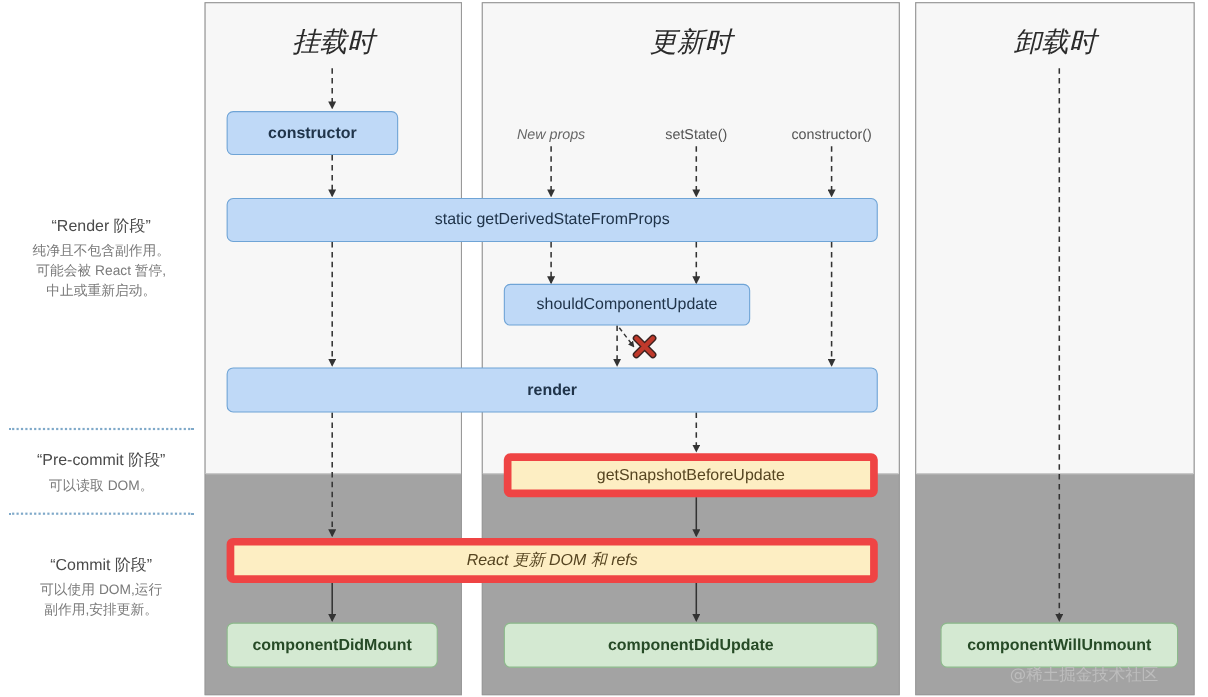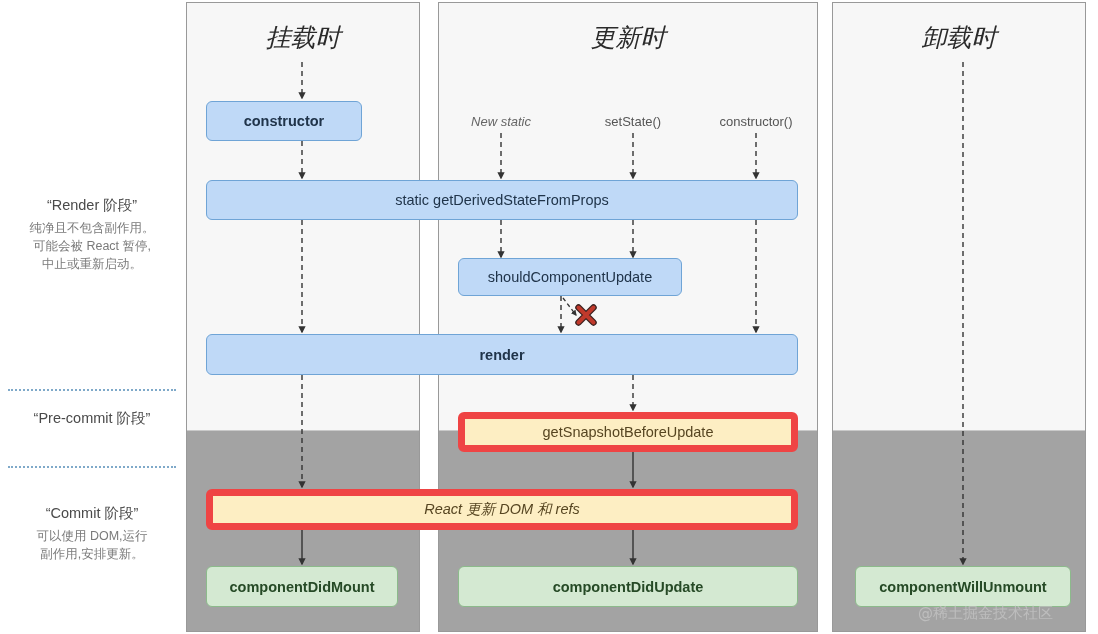--- a/index.html
+++ b/index.html
@@ -122,20 +122,23 @@
       <div>纯净且不包含副作用。</div>
       <div>可能会被 React 暂停,</div>
       <div>中止或重新启动。</div>
     </div>
   </div>
 
   <div class="dotted-rule" style="top:389px;"></div>
 
   <div class="legend" style="top:409px;">
     <div class="lg-title">“Pre-commit 阶段”</div>
+    <div class="lg-body">
+      <div>可以读取 DOM。</div>
+    </div>
   </div>
 
   <div class="dotted-rule" style="top:466px;"></div>
 
   <div class="legend" style="top:504px;">
     <div class="lg-title">“Commit 阶段”</div>
     <div class="lg-body">
       <div>可以使用 DOM,运行</div>
       <div>副作用,安排更新。</div>
     </div>
@@ -183,21 +186,21 @@
     <line x1="963" y1="62" x2="963" y2="564" stroke="#333" stroke-width="1.4" stroke-dasharray="5,4" marker-end="url(#ah)"></line>
   </svg>
 
   <svg class="edge" style="left:575px;top:304px;width:22px;height:22px;">
     <g transform="translate(11,11)">
       <path d="M -7.5 -7.5 L 7.5 7.5 M 7.5 -7.5 L -7.5 7.5" stroke="#3a2220" stroke-width="6.5" stroke-linecap="round"></path>
       <path d="M -7.5 -7.5 L 7.5 7.5 M 7.5 -7.5 L -7.5 7.5" stroke="#c0392b" stroke-width="4" stroke-linecap="round"></path>
     </g>
   </svg>
 
-  <div class="trigger italic" style="left:441px;top:114px;width:120px;">New static</div>
+  <div class="trigger italic" style="left:441px;top:114px;width:120px;">New props</div>
   <div class="trigger" style="left:573px;top:114px;width:120px;">setState()</div>
   <div class="trigger" style="left:696px;top:114px;width:120px;">constructor()</div>
 
   <div class="node blue bold" style="left:206px;top:101px;width:156px;height:40px;">constructor</div>
 
   <div class="node blue plain" style="left:206px;top:180px;width:592px;height:40px;">static getDerivedStateFromProps</div>
 
   <div class="node blue plain" style="left:458px;top:258px;width:224px;height:38px;">shouldComponentUpdate</div>
 
   <div class="node blue bold" style="left:206px;top:334px;width:592px;height:41px;">render</div>

